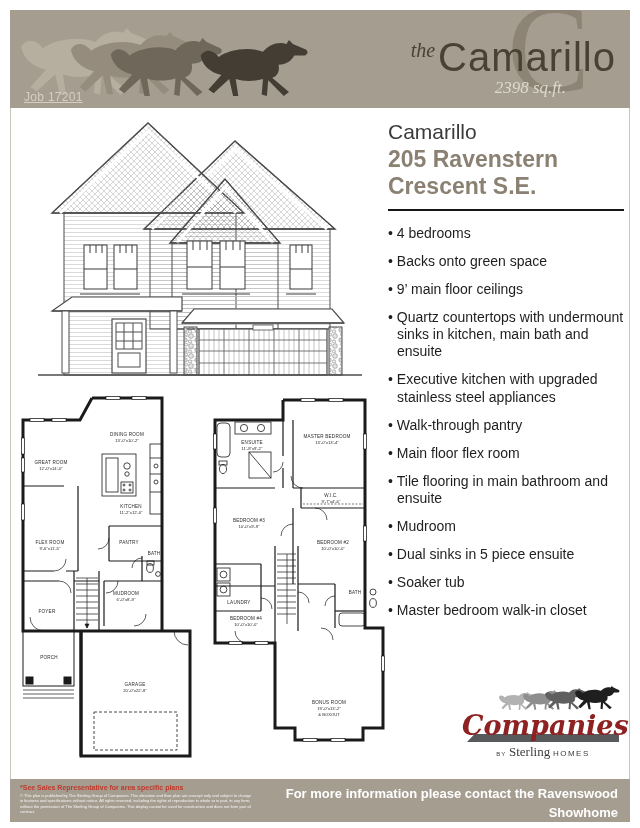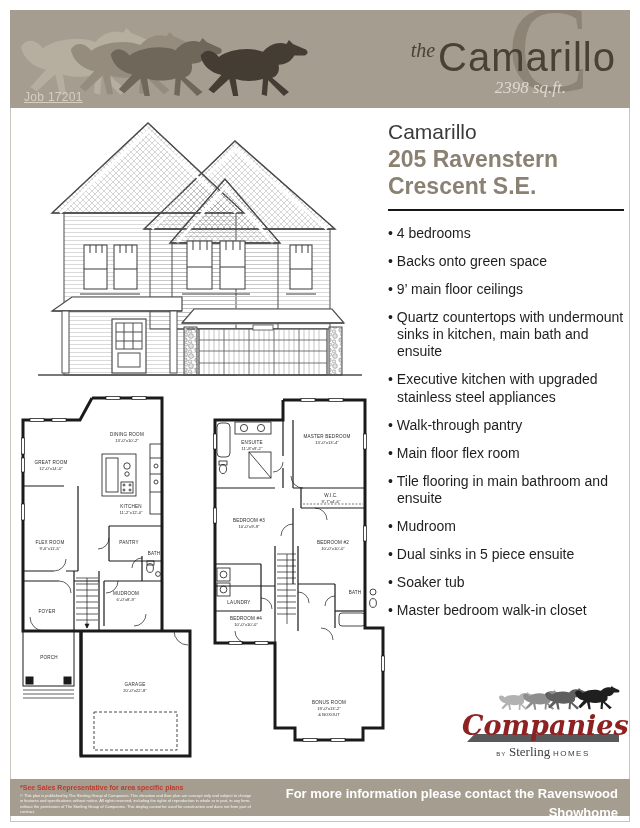--- a/index.html
+++ b/index.html
@@ -38,21 +38,21 @@
   .logo{position:absolute;right:16px;top:686px;width:162px;text-align:center;}
   .logo-horses{margin-bottom:-14px;margin-right:-4px;}
   .logo-word{font-family:"DejaVu Serif",serif;font-style:italic;font-weight:bold;font-size:27px;color:#8e2222;line-height:1;position:relative;z-index:2;}
   .logo-bar{height:8px;background:#58595b;width:152px;margin:-5px auto 2px auto;clip-path:polygon(5% 0,100% 0,100% 100%,0 100%);}
   .logo-tag{font-size:8px;color:#3d3d3d;letter-spacing:.5px;}
   .logo-tag .by{font-size:6px;letter-spacing:1px;}
   .logo-tag .sterling{font-family:"Liberation Serif",serif;font-size:13px;letter-spacing:0;}
   .logo-tag .homes{font-size:8px;letter-spacing:1.5px;}
 
   
-  .footer{position:absolute;left:10px;top:779px;width:620px;height:37px;background:#a59d90;}
+  .footer{position:absolute;left:10px;top:779px;width:620px;height:43px;background:#a59d90;}
   .footer-left{position:absolute;left:10px;top:5px;width:232px;}
   .footer-note{font-size:7px;font-weight:bold;color:#c0392b;margin-bottom:2px;}
   .footer-disclaimer{font-size:4px;line-height:1.35;color:rgba(255,255,255,.9);}
   .footer-right{position:absolute;right:12px;top:6px;width:370px;text-align:right;color:#fff;font-weight:bold;font-size:13px;line-height:1.45;}
 </style>
 </head>
 <body>
 
 <div class="page">
   <div class="flyer-border"></div>

